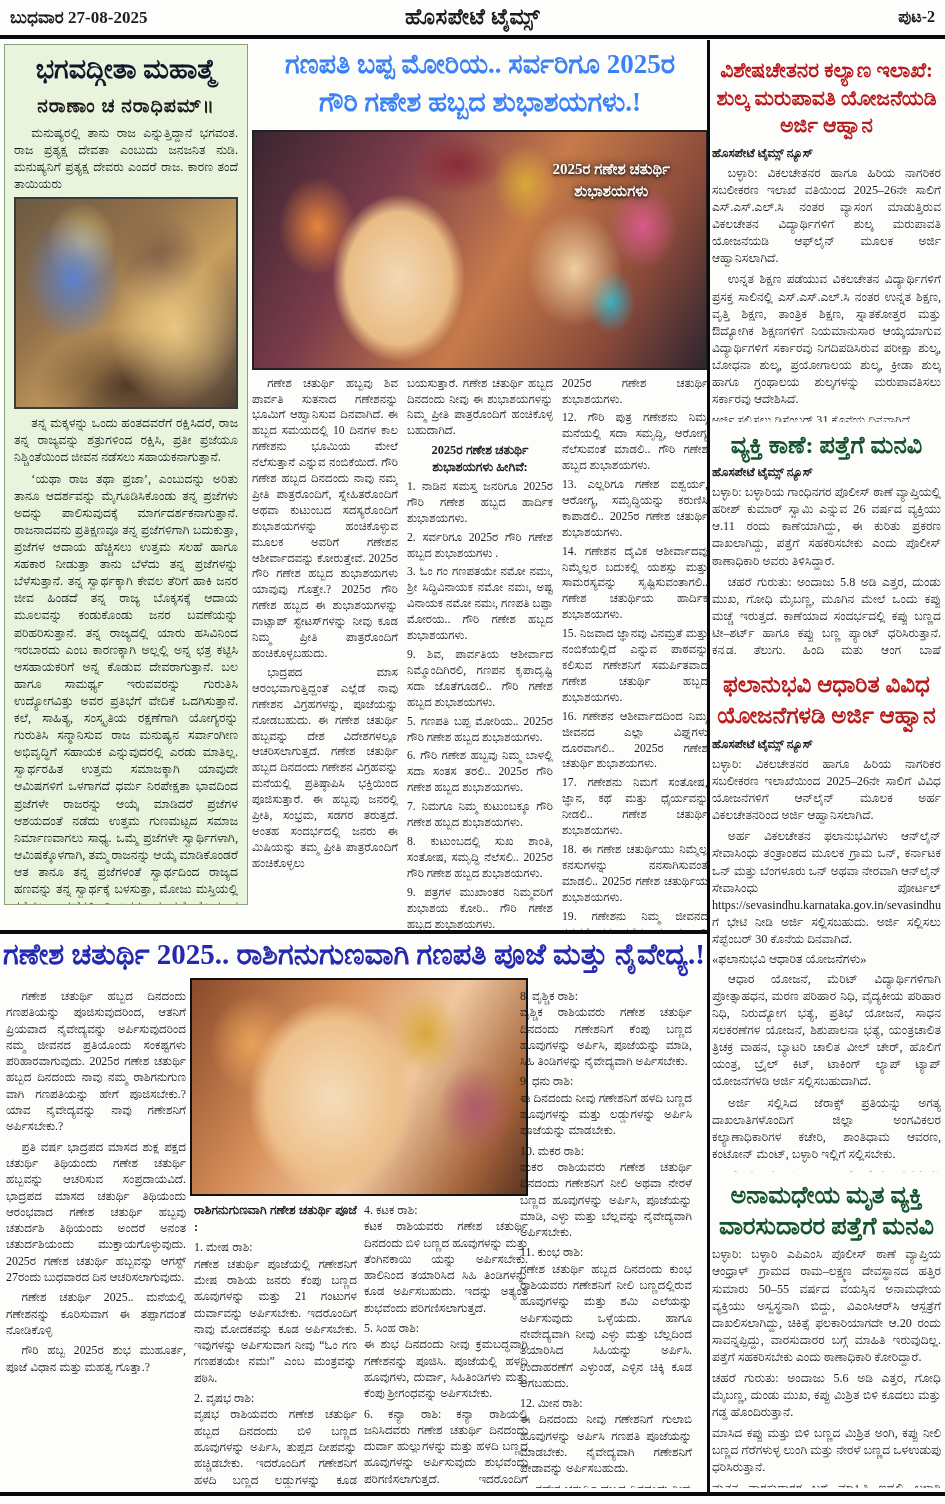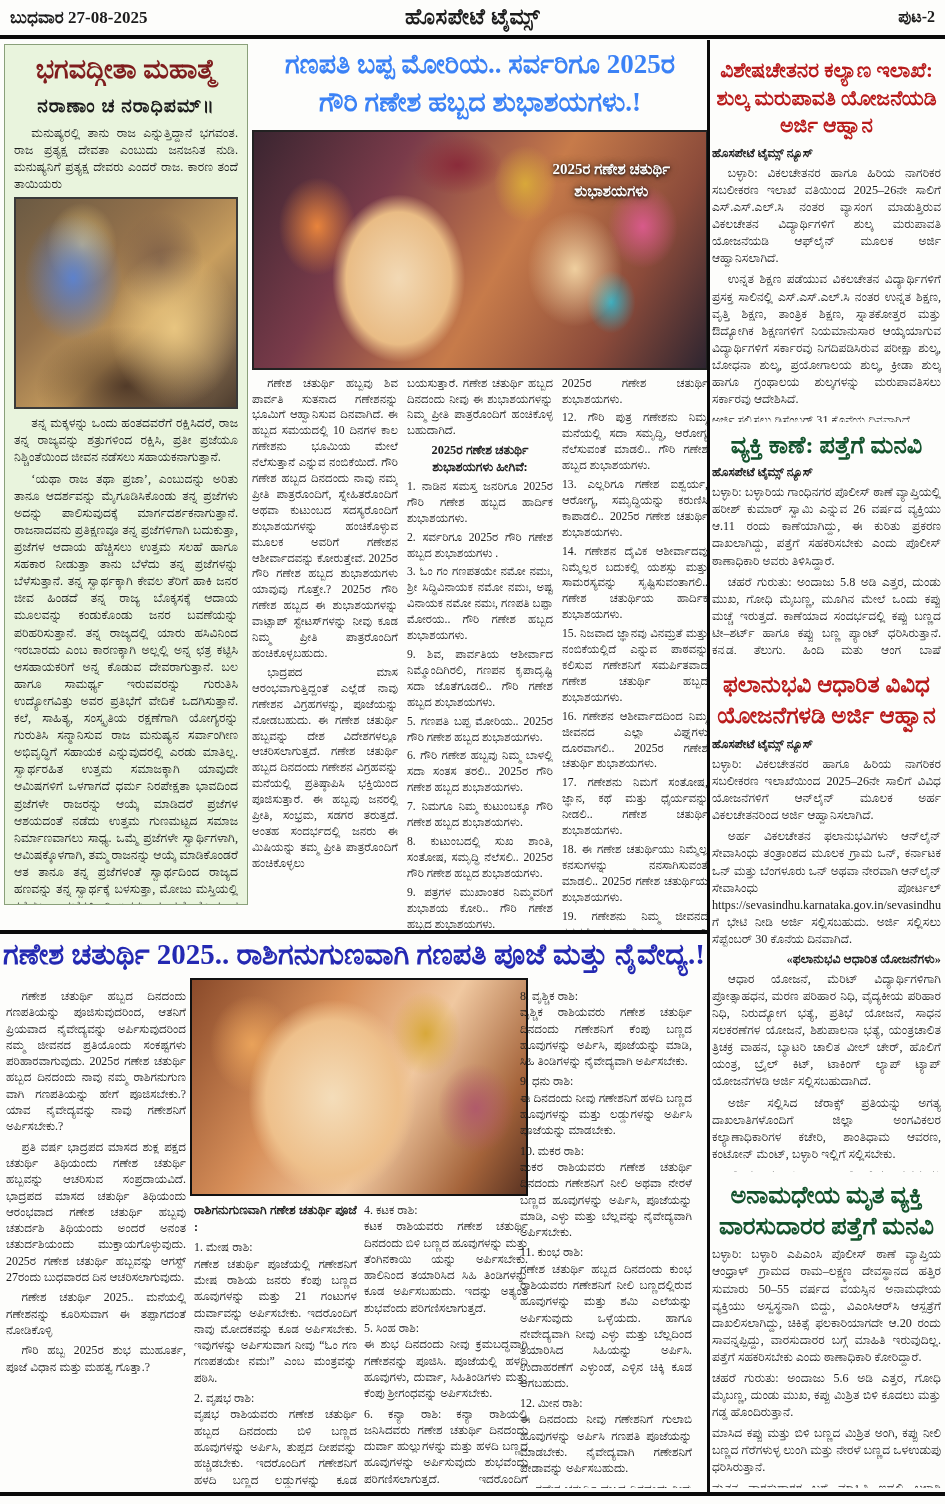--- a/index.html
+++ b/index.html
@@ -11,21 +11,21 @@
   }
   .abs{position:absolute;}
   
   .masthead{left:0;top:0;width:945px;height:34px;}
   .mast-date{position:absolute;left:10px;top:8px;font-size:17px;font-weight:bold;}
   .mast-title{position:absolute;left:0;right:0;top:4px;text-align:center;font-size:22px;font-weight:bold;letter-spacing:.5px;}
   .mast-page{position:absolute;right:10px;top:8px;font-size:16px;font-weight:bold;}
   .rule{background:#0b0b0b;}
   
   .gita{left:4px;top:44px;width:244px;height:861px;background:#e9f4dd;border:1px solid #8aa07a;box-sizing:border-box;padding:6px 9px;overflow:hidden;}
-  .gita-headline{color:#7f1d1d;font-size:27px;font-weight:bold;text-align:center;line-height:1.25;margin:2px 0 8px;}
+  .gita-headline{color:#0f172a;font-size:27px;font-weight:bold;text-align:center;line-height:1.25;margin:2px 0 8px;}
   .gita-subhead{font-size:19px;font-weight:bold;text-align:center;margin:0 0 8px;letter-spacing:1px;}
   .gita p{font-size:12.4px;line-height:1.38;text-align:justify;margin:0 0 4px;text-indent:1.4em;white-space:pre-line;}
   .gita-img{width:100%;height:212px;border:2px solid #3a3a3a;box-sizing:border-box;margin:4px 0 6px;
     background:
       radial-gradient(70px 90px at 26% 38%, rgba(90,130,210,.95), rgba(90,130,210,0) 70%),
       radial-gradient(50px 60px at 30% 22%, rgba(230,200,120,.9), rgba(230,200,120,0) 70%),
       radial-gradient(90px 110px at 72% 62%, rgba(235,200,130,.95), rgba(235,200,130,0) 72%),
       radial-gradient(60px 70px at 66% 30%, rgba(120,90,70,.9), rgba(120,90,70,0) 70%),
       radial-gradient(120px 80px at 50% 90%, rgba(60,40,30,.8), rgba(60,40,30,0) 75%),
       linear-gradient(135deg,#6b5a43 0%,#93714b 35%,#c89e5e 60%,#7a6248 85%,#4c3c2e 100%);}
@@ -49,21 +49,21 @@
   .wcol .indent{text-indent:1.3em;}
   .wcol-subhead{font-weight:bold;text-align:center;font-size:12.4px;margin:3px 0;}
   
   .rightcol{left:712px;top:42px;width:229px;height:1450px;overflow:hidden;}
   .r-art{overflow:hidden;}
   .r-headline-red{color:#b91c1c;font-size:20.5px;font-weight:bold;text-align:center;line-height:1.35;margin:15px 0 6px;}
   .r-headline-blue{color:#14532d;font-size:24px;font-weight:bold;text-align:center;line-height:1.3;margin:8px 0 4px;}
   .byline{font-weight:bold;font-size:12px;margin:2px 0 4px;}
   .r-art p{font-size:12.2px;line-height:1.4;text-align:justify;margin:0 0 4px;text-indent:1.3em;}
   .r-art p.noindent{text-indent:0;}
-  .r-subhead{font-weight:bold;text-align:right;font-size:12.4px;margin:4px 0;}
+  .r-subhead{font-weight:normal;text-align:left;font-size:12.4px;margin:4px 0;}
   
   .b-headline{left:0;top:938px;width:708px;text-align:center;color:#2429b2;font-size:29px;font-weight:bold;}
   .b-col{font-size:11.9px;line-height:1.37;text-align:justify;overflow:hidden;}
   .b-col p{margin:0 0 4px;white-space:pre-line;}
   .b-col .indent{text-indent:1.3em;}
   .b-subhead{font-weight:bold;font-size:12.2px;margin:0 0 4px;}
   .b-image{left:190px;top:978px;width:338px;height:218px;border:2px solid #111;box-sizing:border-box;
     background:
       radial-gradient(120px 140px at 42% 55%, #f4ddba 0%, #eec08b 55%, rgba(0,0,0,0) 70%),
       radial-gradient(60px 70px at 18% 30%, #e9a25a 0%, rgba(233,162,90,0) 70%),

